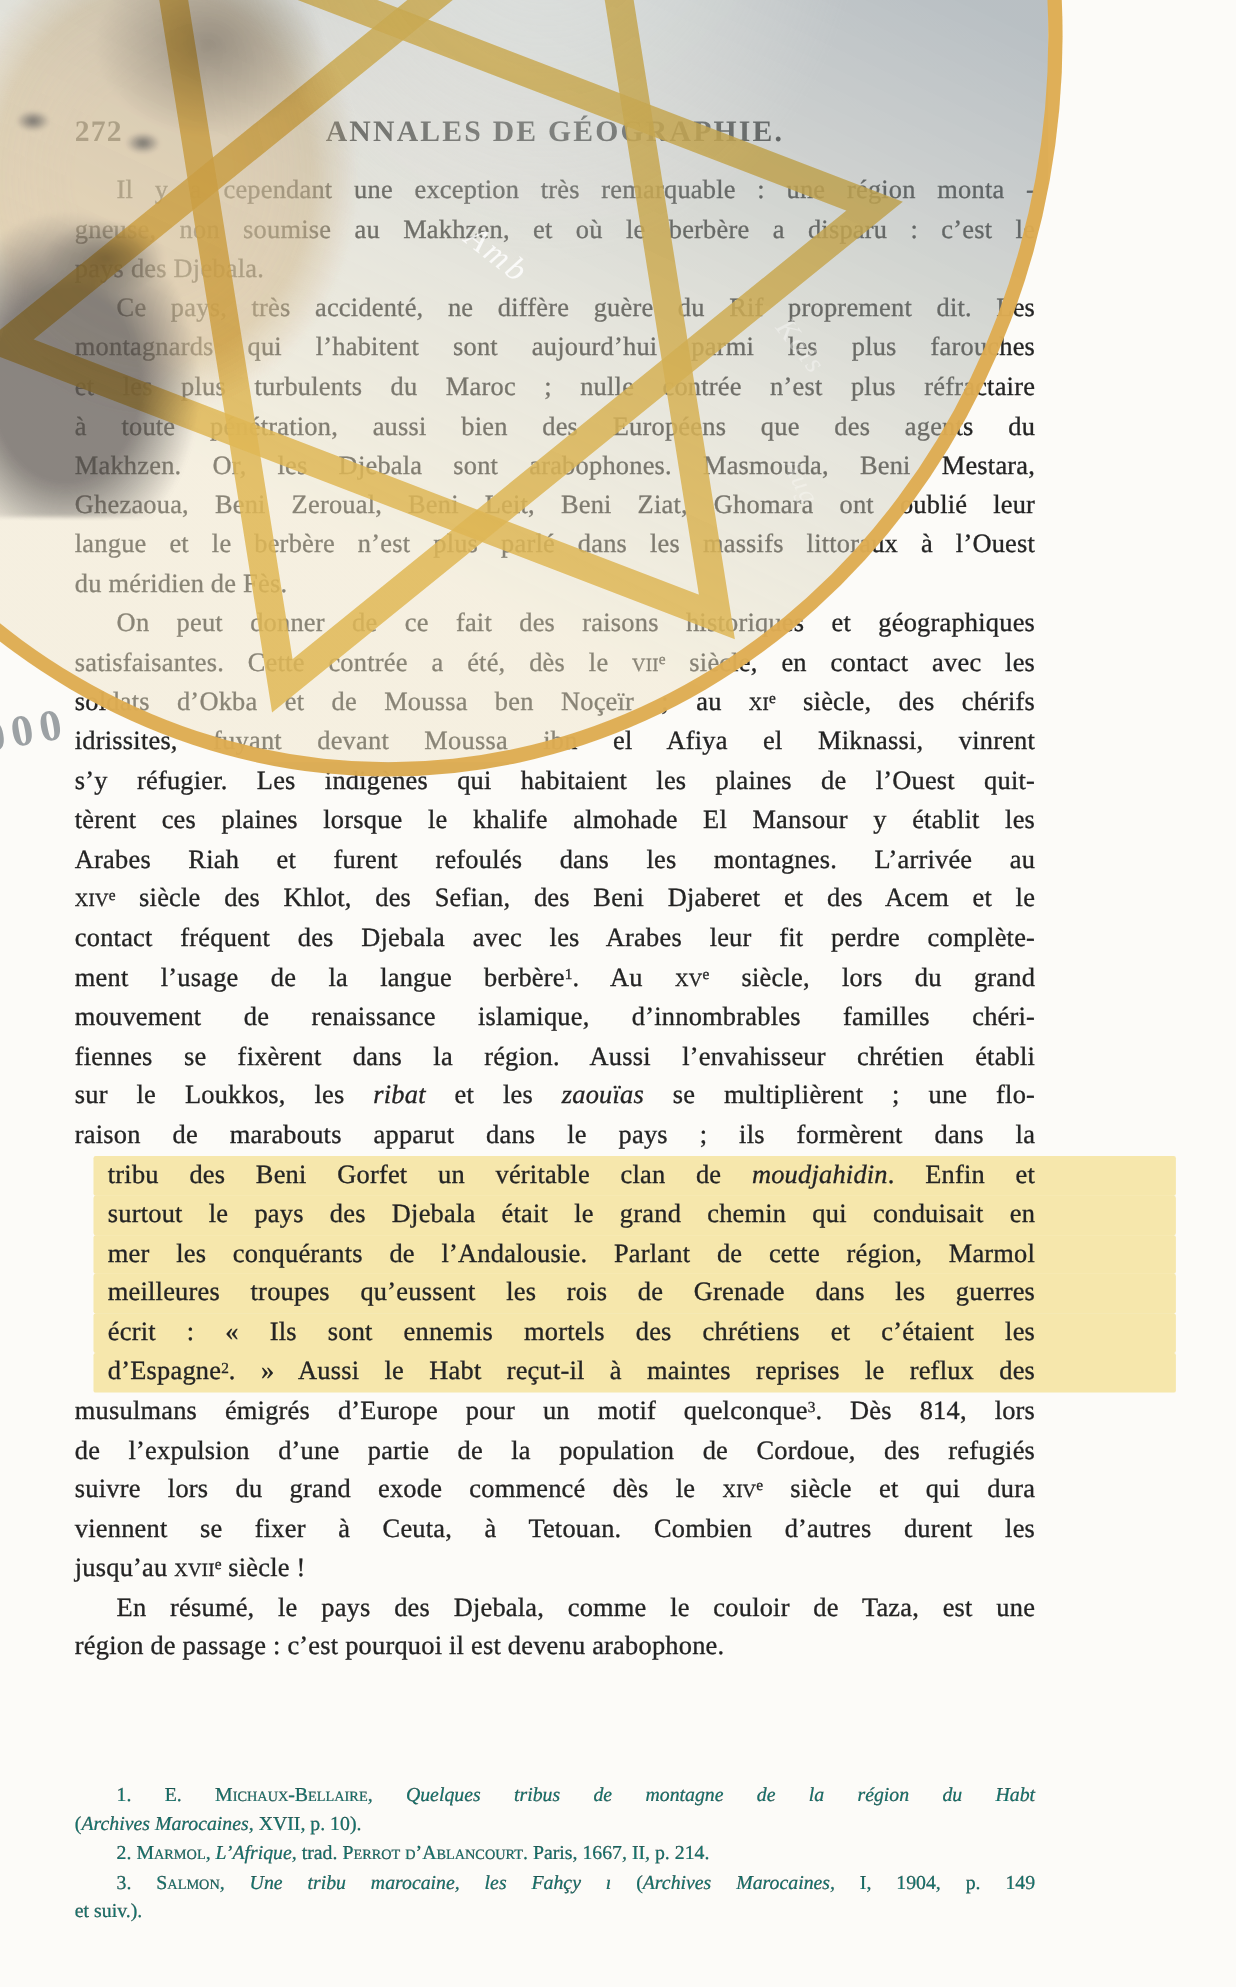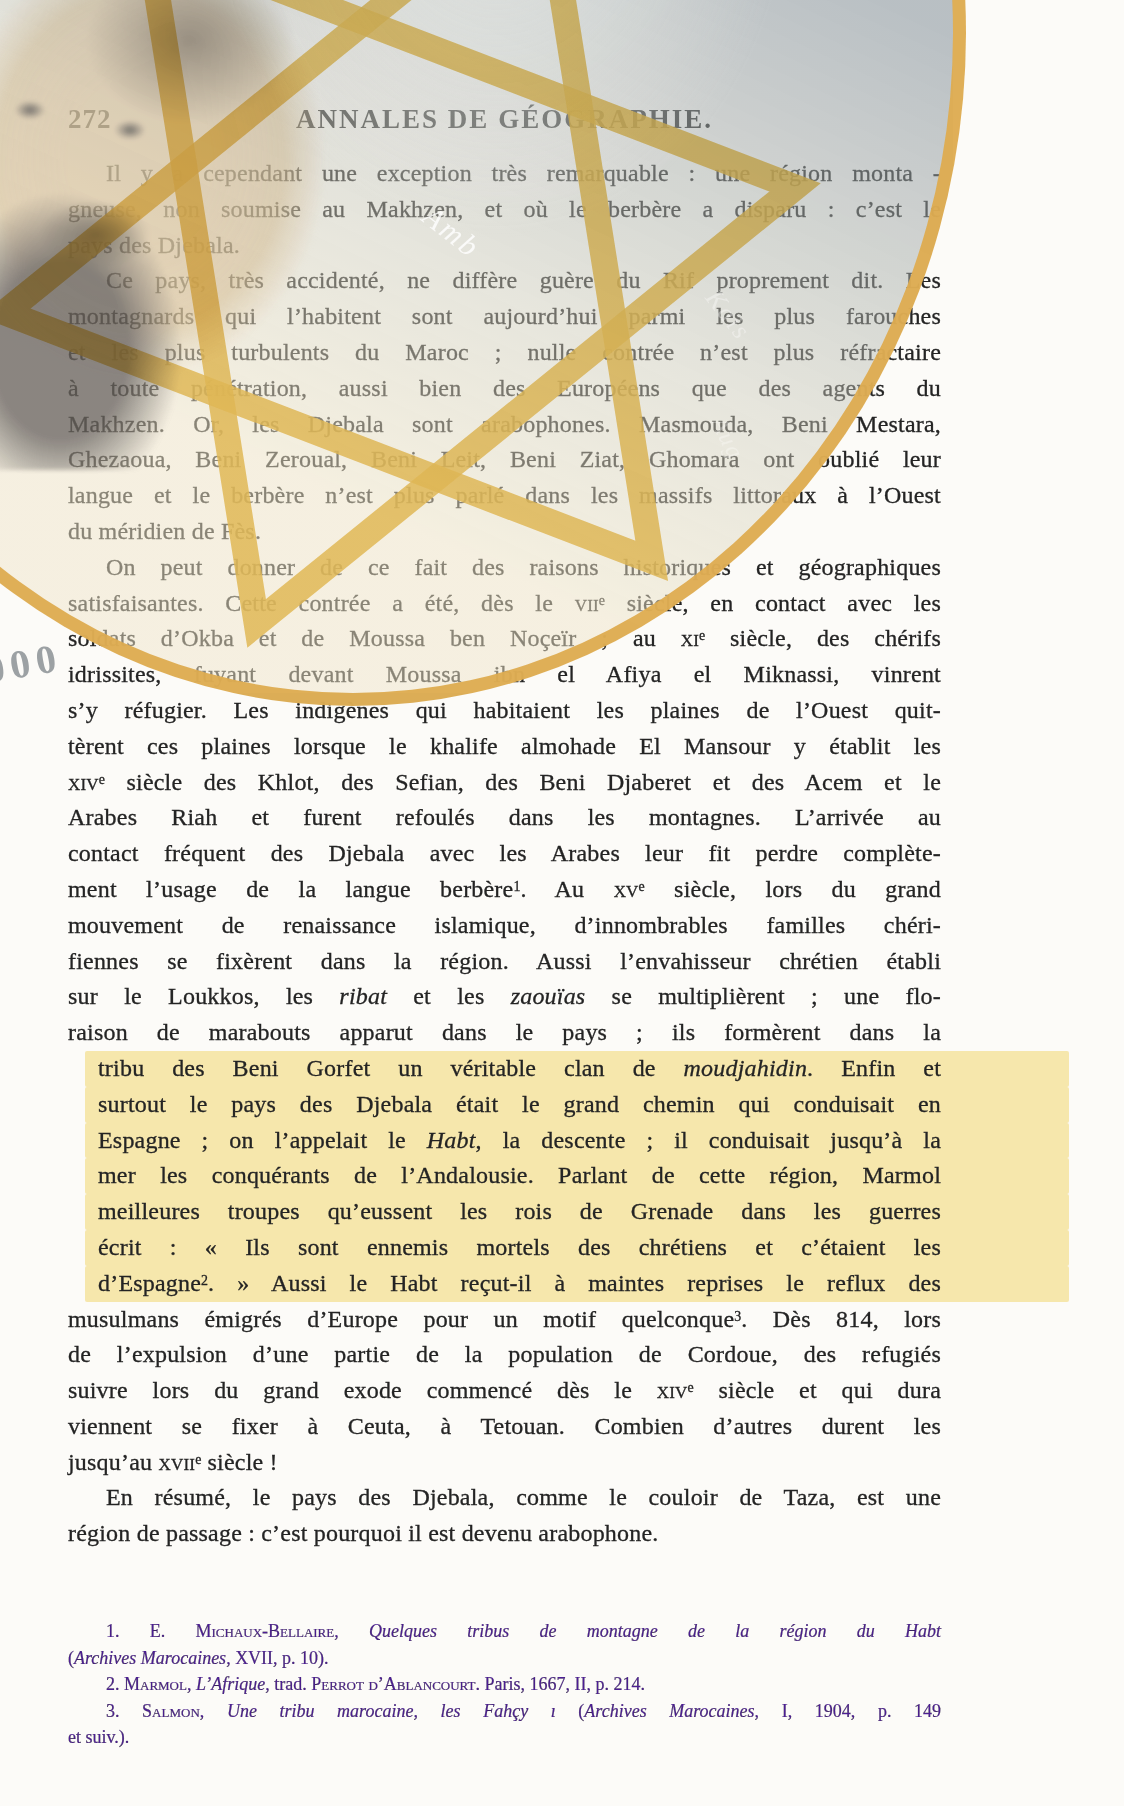--- a/index.html
+++ b/index.html
@@ -53,21 +53,21 @@
   .journal-title{display:block;text-align:center;letter-spacing:2px;}
   .article{
     position:absolute;top:156px;left:68px;width:873px;
     font-size:24px;line-height:35.8px;letter-spacing:.2px;
     -webkit-text-stroke:.3px #242424;
   }
   .article p{margin:0;}
   .footnotes{
     position:absolute;top:1600px;left:68px;width:873px;
     font-size:18px;line-height:26.5px;
-    -webkit-text-stroke:.2px #2a2a2a;color:#4c1d95;
+    -webkit-text-stroke:.2px #2a2a2a;color:#0f766e;
   }
   .line{display:block;text-align:justify;text-align-last:justify;}
   .line.last{text-align-last:left;}
   .line.indent{text-indent:38px;}
   .line.hl{position:relative;margin-left:30px;}
   .line.hl::after{
     content:"";position:absolute;left:-13px;right:-128px;top:0;bottom:0;
     background:rgba(240,208,90,.48);z-index:-1;border-radius:2px;
   }
   .s-i{font-style:italic;}
@@ -112,31 +112,30 @@
         <span class="line">langue et le berbère n’est plus parlé dans les massifs littoraux à l’Ouest</span>
         <span class="line last">du méridien de Fès.</span>
       </p>
     <p>
         <span class="line indent">On peut donner de ce fait des raisons historiques et géographiques</span>
         <span class="line">satisfaisantes. Cette contrée a été, dès le <span class="s-sc">vii</span><span class="s-sup">e</span> siècle, en contact avec les</span>
         <span class="line">soldats d’Okba et de Moussa ben Noçeïr ; au <span class="s-sc">xi</span><span class="s-sup">e</span> siècle, des chérifs</span>
         <span class="line">idrissites, fuyant devant Moussa ibn el Afiya el Miknassi, vinrent</span>
         <span class="line">s’y réfugier. Les indigènes qui habitaient les plaines de l’Ouest quit-</span>
         <span class="line">tèrent ces plaines lorsque le khalife almohade El Mansour y établit les</span>
+        <span class="line">Arabes Riah et furent refoulés dans les montagnes. L’arrivée au</span>
         <span class="line"><span class="s-sc">xiv</span><span class="s-sup">e</span> siècle des Khlot, des Sefian, des Beni Djaberet et des Acem et le</span>
-        <span class="line">Arabes Riah et furent refoulés dans les montagnes. L’arrivée au</span>
         <span class="line">contact fréquent des Djebala avec les Arabes leur fit perdre complète-</span>
         <span class="line">ment l’usage de la langue berbère<span class="s-sup">1</span>. Au <span class="s-sc">xv</span><span class="s-sup">e</span> siècle, lors du grand</span>
         <span class="line">mouvement de renaissance islamique, d’innombrables familles chéri-</span>
         <span class="line">fiennes se fixèrent dans la région. Aussi l’envahisseur chrétien établi</span>
         <span class="line">sur le Loukkos, les <span class="s-i">ribat</span> et les <span class="s-i">zaouïas</span> se multiplièrent ; une flo-</span>
         <span class="line">raison de marabouts apparut dans le pays ; ils formèrent dans la</span>
         <span class="line hl">tribu des Beni Gorfet un véritable clan de <span class="s-i">moudjahidin</span>. Enfin et</span>
         <span class="line hl">surtout le pays des Djebala était le grand chemin qui conduisait en</span>
-        <span class="line hl">Espagne ; on l’appelait le <span class="s-i">Habt</span>, la descente ; il conduisait jusqu’à la</span>
         <span class="line hl">mer les conquérants de l’Andalousie. Parlant de cette région, Marmol</span>
         <span class="line hl">meilleures troupes qu’eussent les rois de Grenade dans les guerres</span>
         <span class="line hl">écrit : « Ils sont ennemis mortels des chrétiens et c’étaient les</span>
         <span class="line hl">d’Espagne<span class="s-sup">2</span>. » Aussi le Habt reçut-il à maintes reprises le reflux des</span>
         <span class="line">musulmans émigrés d’Europe pour un motif quelconque<span class="s-sup">3</span>. Dès 814, lors</span>
         <span class="line">de l’expulsion d’une partie de la population de Cordoue, des refugiés</span>
         <span class="line">suivre lors du grand exode commencé dès le <span class="s-sc">xiv</span><span class="s-sup">e</span> siècle et qui dura</span>
         <span class="line">viennent se fixer à Ceuta, à Tetouan. Combien d’autres durent les</span>
         <span class="line last">jusqu’au <span class="s-sc">xvii</span><span class="s-sup">e</span> siècle !</span>
       </p>

